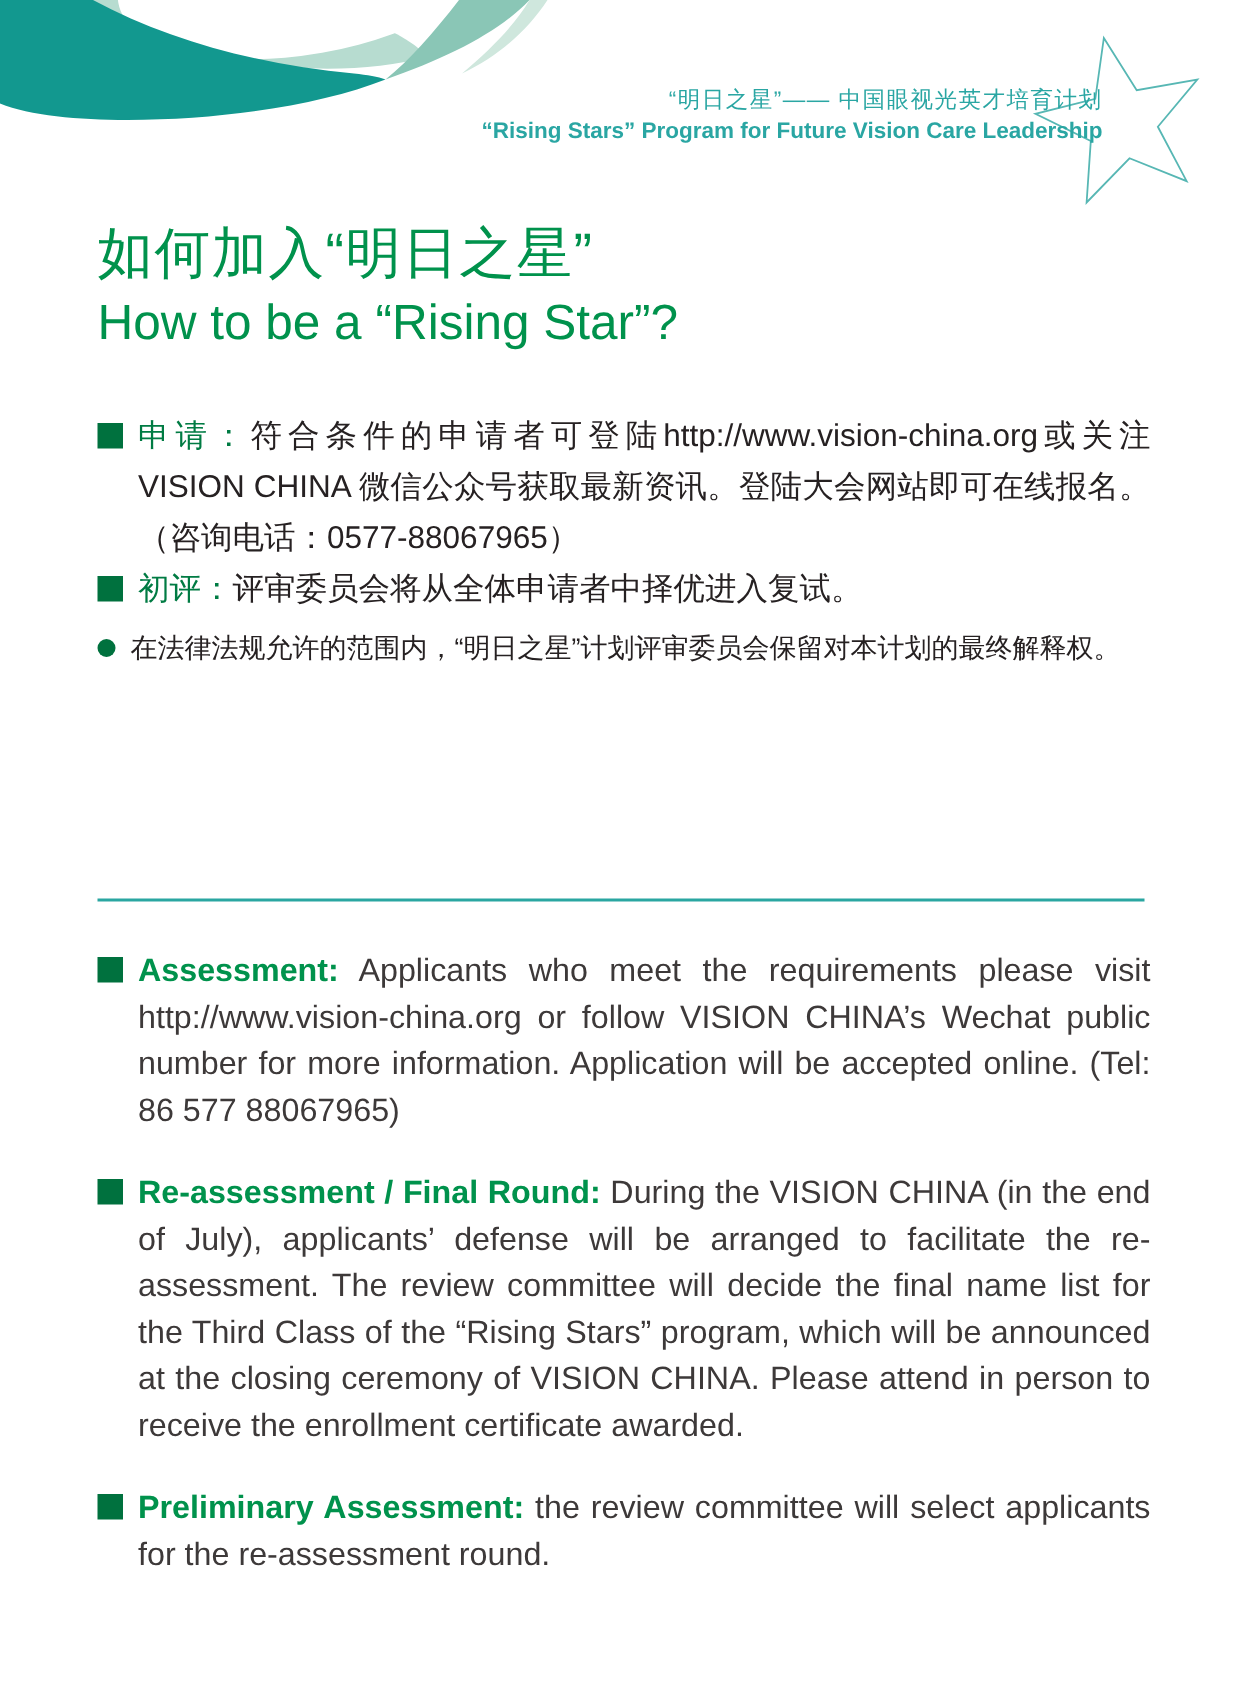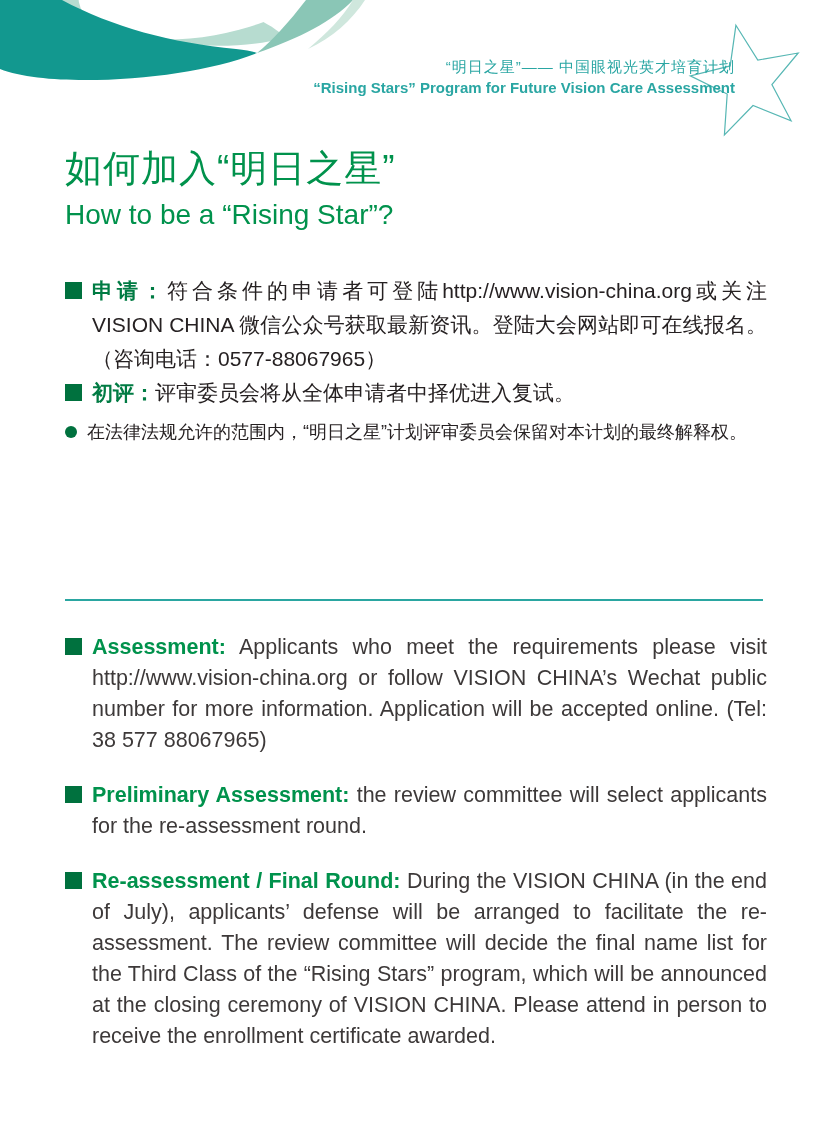--- a/index.html
+++ b/index.html
@@ -12,27 +12,27 @@
   .swoosh { position:absolute; left:0; top:0; }
   
   .tagline { position:absolute; top:56px; right:93px; text-align:right; color:#2AA6A3; z-index:2; }
   .tagline .zh { font-size:15px; line-height:21px; letter-spacing:1px; }
   .tagline .en { font-size:15px; line-height:21px; font-weight:bold; }
   
   .star { position:absolute; left:678px; top:0; z-index:1; }
   
   .title-block { position:absolute; left:65px; top:146px; color:#00924C; }
   .title-zh { margin:0; font-size:37px; font-weight:normal; letter-spacing:1px; line-height:46px; }
-  .title-en { margin:4px 0 0 0; font-size:28px; font-weight:400; line-height:38px; }
+  .title-en { margin:4px 0 0 0; font-size:33px; font-weight:400; line-height:38px; }
   
   .zh-block { position:absolute; left:65px; top:274px; width:702px; color:#262122;
               font-size:21px; line-height:34px; }
   .zh-item { position:relative; padding-left:27px; text-align:justify; }
   .bullet-square { position:absolute; left:0; top:8px; width:17px; height:17px; background:#00713E; }
-  .zh-item .lbl { font-weight:bold; color:#007B43; }
+  .zh-item .lbl { font-weight:normal; color:#007B43; }
   .zh-note { position:relative; padding-left:22px; margin-top:9px; font-size:18px; line-height:26px; }
   .bullet-dot { position:absolute; left:0; top:7px; width:12px; height:12px; border-radius:50%; background:#00713E; }
   
   .divider { position:absolute; left:65px; top:599px; width:698px; height:2px; background:#2AA6A1; }
   
   .en-block { position:absolute; left:65px; top:632px; width:702px; color:#3D3939;
               font-size:21.5px; line-height:31px; }
   .en-item { position:relative; padding-left:27px; text-align:justify; margin-bottom:24px; }
   .en-item .bullet-square { top:6px; }
   .en-item .lbl { font-weight:bold; color:#00924C; }
@@ -49,21 +49,21 @@
     <path d="M257,53 C300,38 333,21 353,0 L306,0 C289,22 272,41 257,53 Z" fill="#8AC6B6"></path>
     <path d="M353,0 L365,0 C352,20 332,38 308,49 C327,33 343,17 353,0 Z" fill="#CFE7DD"></path>
   </svg>
 
   <svg class="star" width="150" height="142" viewBox="0 0 150 142" aria-hidden="true">
     <path d="M57.9,25.3 L79.8,60.1 L120.2,53 L93.9,84.5 L113.1,120.8 L75,105.5 L46.4,135 L49.2,94 L12.3,75.9 L52.2,65.9 Z" fill="none" stroke="#57B7B4" stroke-width="1.2"></path>
   </svg>
 
   <div class="tagline">
     <div class="zh">“明日之星”—— 中国眼视光英才培育计划</div>
-    <div class="en">“Rising Stars” Program for Future Vision Care Assessment</div>
+    <div class="en">“Rising Stars” Program for Future Vision Care Leadership</div>
   </div>
 
   <div class="title-block">
     <h1 class="title-zh">如何加入“明日之星”</h1>
     <h2 class="title-en">How to be a “Rising Star”?</h2>
   </div>
 
   <div class="zh-block">
     <div class="zh-item">
       <span class="bullet-square"></span>
@@ -78,27 +78,27 @@
       <span>在法律法规允许的范围内，“明日之星”计划评审委员会保留对本计划的最终解释权。</span>
     </div>
   </div>
 
   <div class="divider"></div>
 
   <div class="en-block">
     <div class="en-item">
       <span class="bullet-square"></span>
       <span class="lbl">Assessment:</span>
-      <span>Applicants who meet the requirements please visit http://www.vision-china.org or follow VISION CHINA’s Wechat public number for more information. Application will be accepted online. (Tel: 38 577 88067965)</span>
+      <span>Applicants who meet the requirements please visit http://www.vision-china.org or follow VISION CHINA’s Wechat public number for more information. Application will be accepted online. (Tel: 86 577 88067965)</span>
+    </div>
+    <div class="en-item">
+      <span class="bullet-square"></span>
+      <span class="lbl">Re-assessment / Final Round:</span>
+      <span>During the VISION CHINA (in the end of July), applicants’ defense will be arranged to facilitate the re-assessment. The review committee will decide the final name list for the Third Class of the “Rising Stars” program, which will be announced at the closing ceremony of VISION CHINA. Please attend in person to receive the enrollment certificate awarded.</span>
     </div>
     <div class="en-item">
       <span class="bullet-square"></span>
       <span class="lbl">Preliminary Assessment:</span>
       <span>the review committee will select applicants for the re-assessment round.</span>
     </div>
-    <div class="en-item">
-      <span class="bullet-square"></span>
-      <span class="lbl">Re-assessment / Final Round:</span>
-      <span>During the VISION CHINA (in the end of July), applicants’ defense will be arranged to facilitate the re-assessment. The review committee will decide the final name list for the Third Class of the “Rising Stars” program, which will be announced at the closing ceremony of VISION CHINA. Please attend in person to receive the enrollment certificate awarded.</span>
-    </div>
   </div>
 
 </div>
 
 </body></html>

